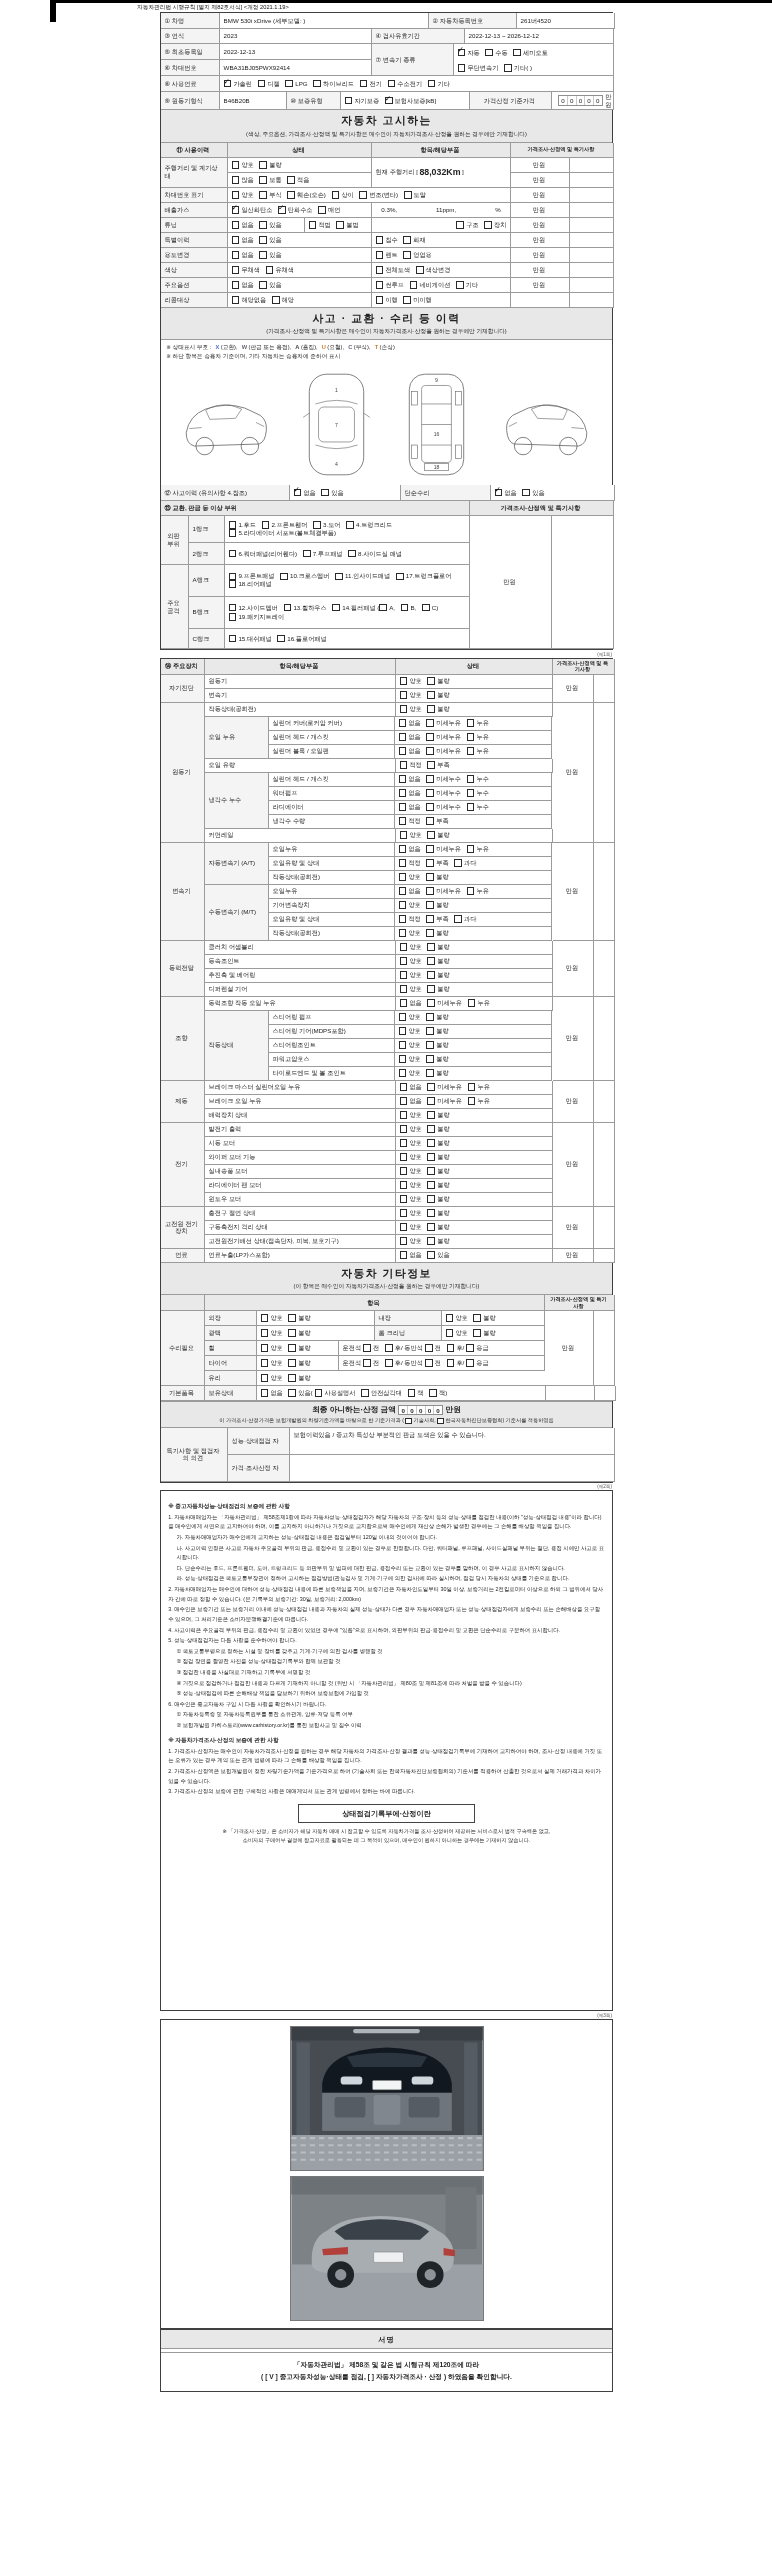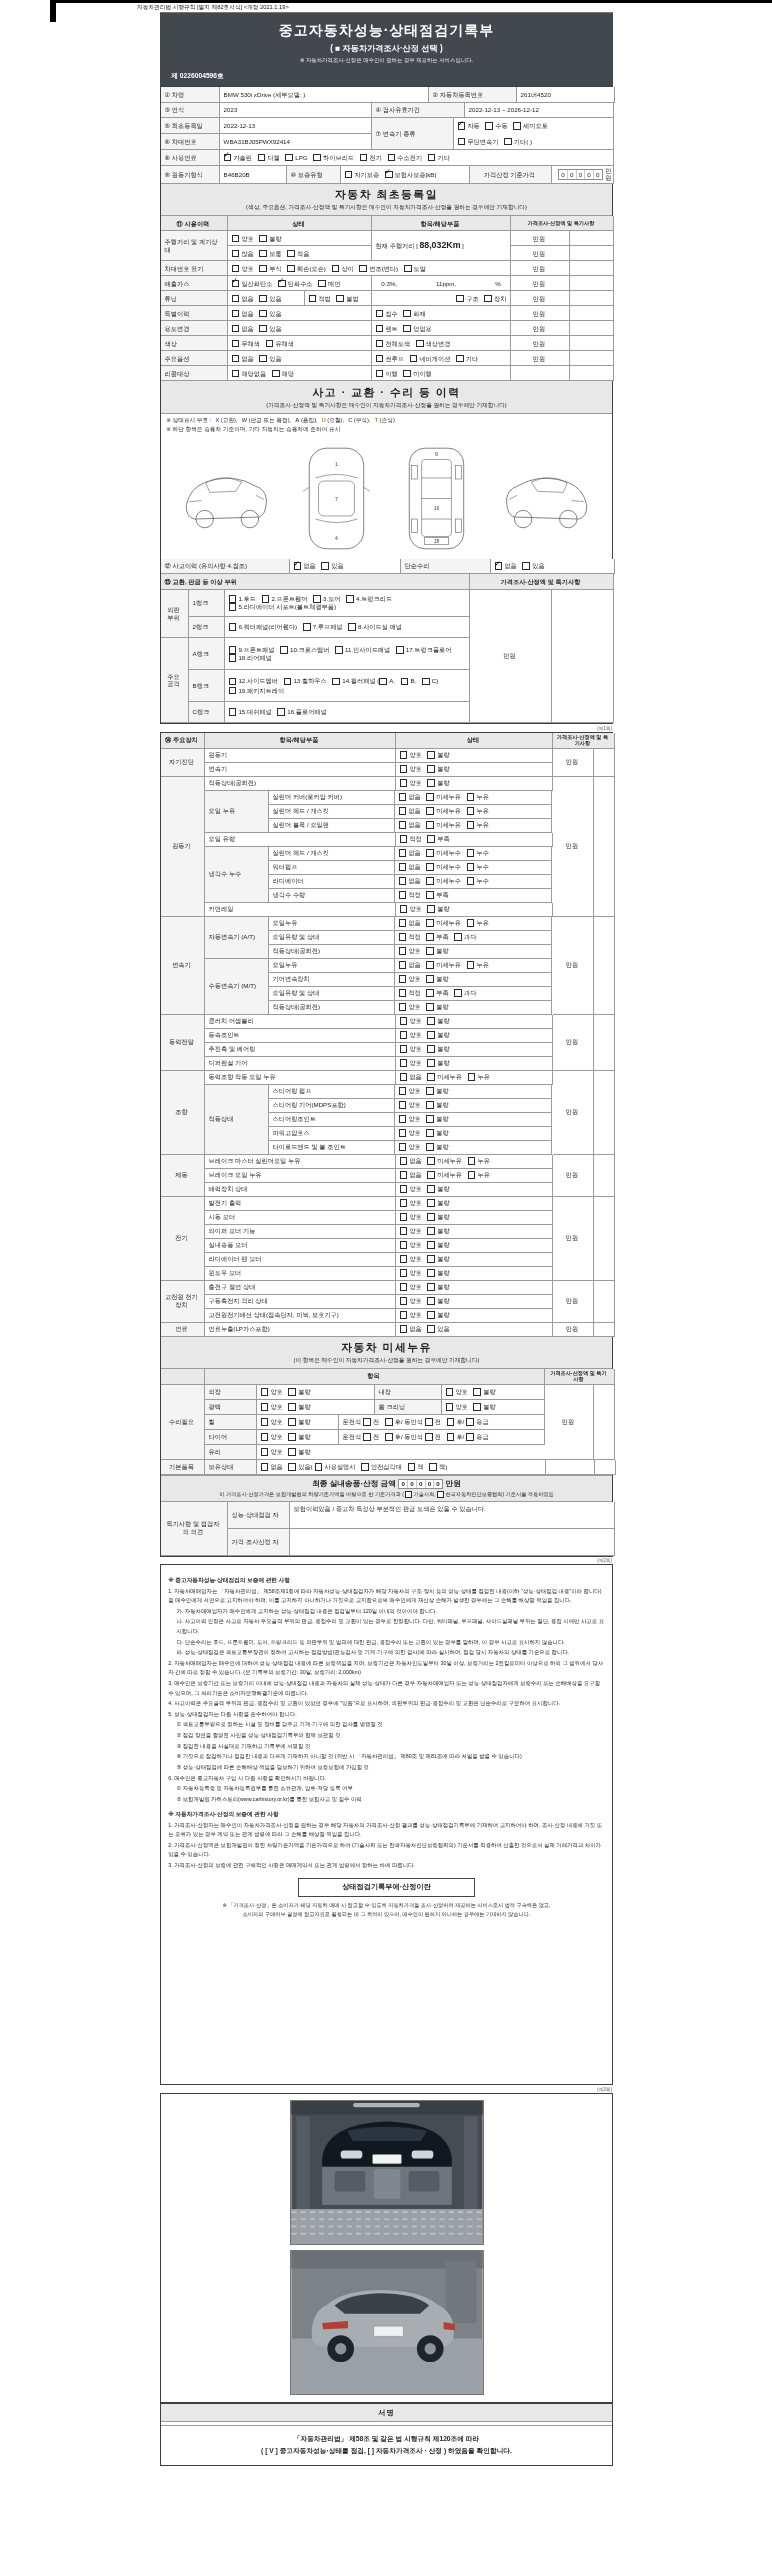--- a/index.html
+++ b/index.html
@@ -84,26 +84,20 @@
 </head>
 <body>
 
 <div class="page">
   <div class="topbar"></div>
   <div class="cornermark"></div>
   <div class="topnote">자동차관리법 시행규칙 [별지 제82호서식] &lt;개정 2021.1.19&gt;</div>
 
   <div class="doc">
 
-    <div class="dk">
-      <div class="t1">중고자동차성능·상태점검기록부</div>
-      <div class="t2">( ■ 자동차가격조사·산정 선택 )</div>
-      <div class="t3">※ 자동차가격조사·산정은 매수인이 원하는 경우 제공하는 서비스입니다.</div>
-      <div class="no">제 0226004596호</div>
-    </div>
 
     <div class="pgbox">
       <div>
           <div class="g col">
             <div class="g row">
               <div class="c lab" style="width: 59px;">
                 <span style="margin-right: 2.1px;">① 차명</span>
               </div>
               <div class="c" style="width: 209px;">
                 <span style="margin-right: 2.1px;">BMW 530i xDrive (세부모델: )</span>
@@ -253,21 +247,21 @@
                   <span>0</span>
                   <span>0</span>
                 </span>
                 <span>만원</span>
               </div>
             </div>
           </div>
         </div>
 
       <div class="band">
-        <div class="bt">자동차 최초등록일</div>
+        <div class="bt">자동차 고시하는</div>
         <div class="bs">(색상, 주요옵션, 가격조사·산정액 및 특기사항은 매수인이 자동차가격조사·산정을 원하는 경우에만 기재합니다)</div>
       </div>
       <div>
           <div class="g col t-ov">
             <div class="g row hd">
               <div class="c" style="width: 67px;">
                 <span style="margin-right: 2.1px;">⑪ 사용이력</span>
               </div>
               <div class="c" style="width: 144px;">
                 <span style="margin-right: 2.1px;">상태</span>
@@ -1845,21 +1839,21 @@
                 <span style="margin-right: 2.1px;">만원</span>
               </div>
               <div class="c" style="width: 20.6px;">
                 <span style="margin-right: 2.1px;"></span>
               </div>
             </div>
           </div>
         </div>
 
       <div class="band">
-        <div class="bt">자동차 미세누유</div>
+        <div class="bt">자동차 기타정보</div>
         <div class="bs">(이 항목은 매수인이 자동차가격조사·산정을 원하는 경우에만 기재합니다)</div>
       </div>
       <div>
           <div class="g col t-et">
             <div class="g row hd">
               <div class="c" style="width: 44px;">
                 <span style="margin-right: 2.1px;"></span>
               </div>
               <div class="c" style="width: 340px;">
                 <span style="margin-right: 2.1px;">항목</span>
@@ -2102,21 +2096,21 @@
               </div>
               <div class="c" style="width: 20.6px;">
                 <span style="margin-right: 2.1px;"></span>
               </div>
             </div>
           </div>
         </div>
 
       <div class="finband">
         <div class="l1">
-          <span>최종 실내송풍·산정 금액</span>
+          <span>최종 아니하는·산정 금액</span>
           <span class="dgx" id="finDigits">
               <span>0</span>
               <span>0</span>
               <span>0</span>
               <span>0</span>
               <span>0</span>
             </span>
           <span>만원</span>
         </div>
         <div class="l2">

